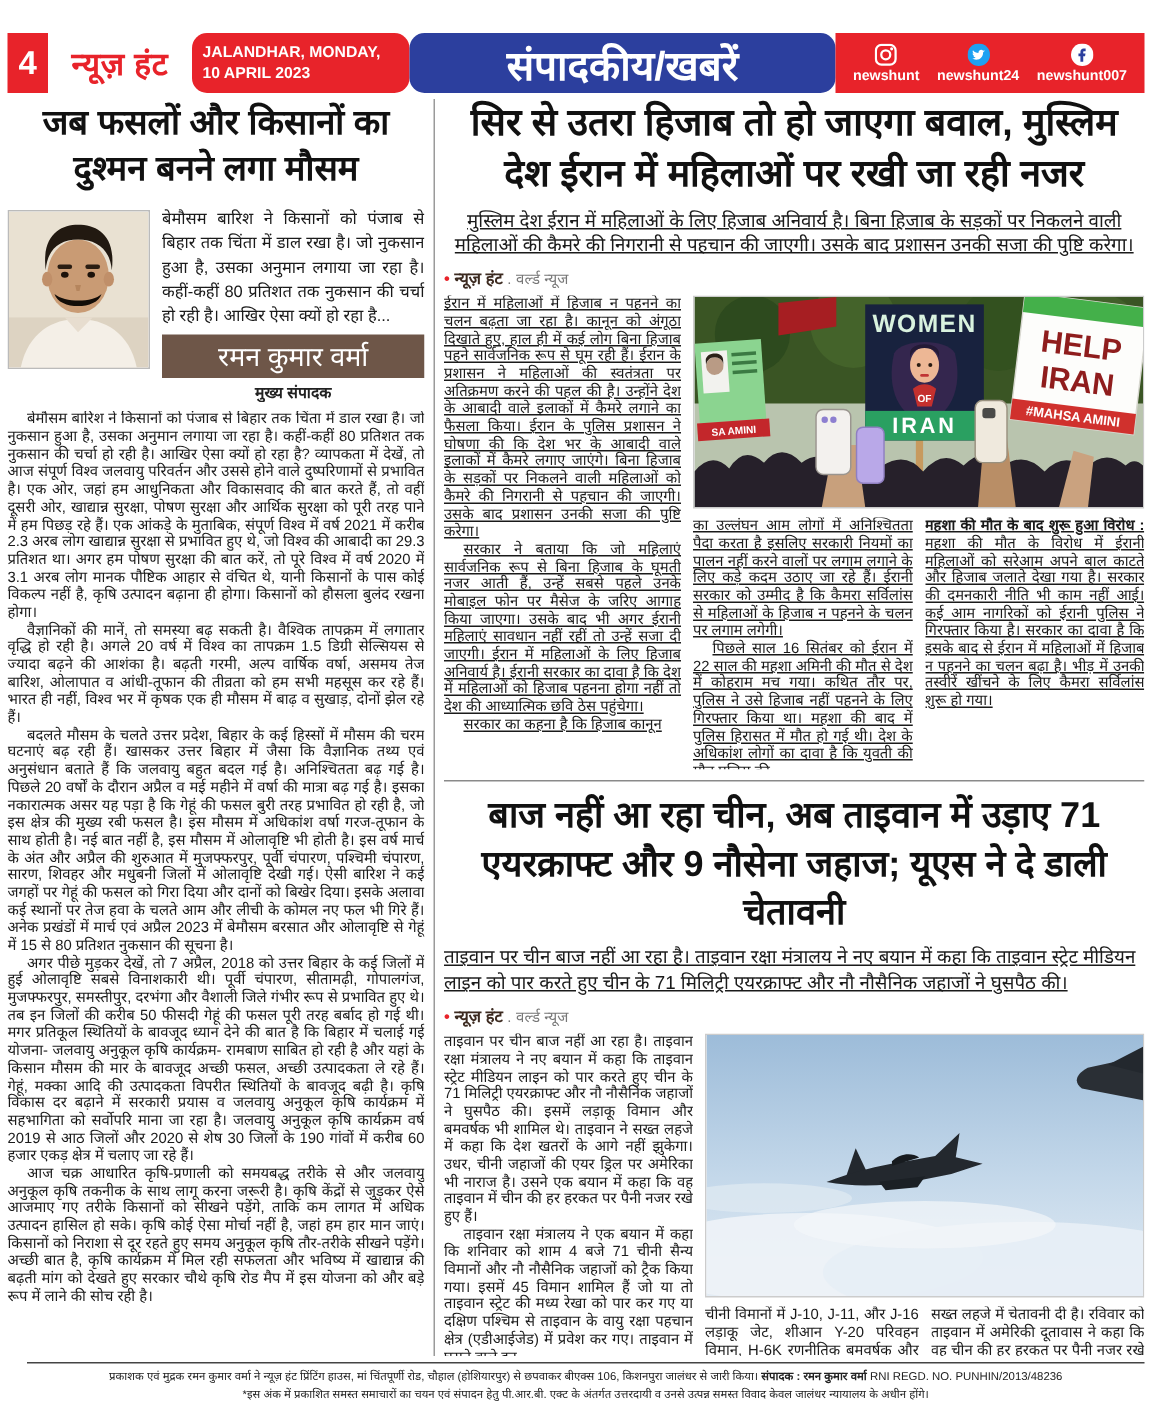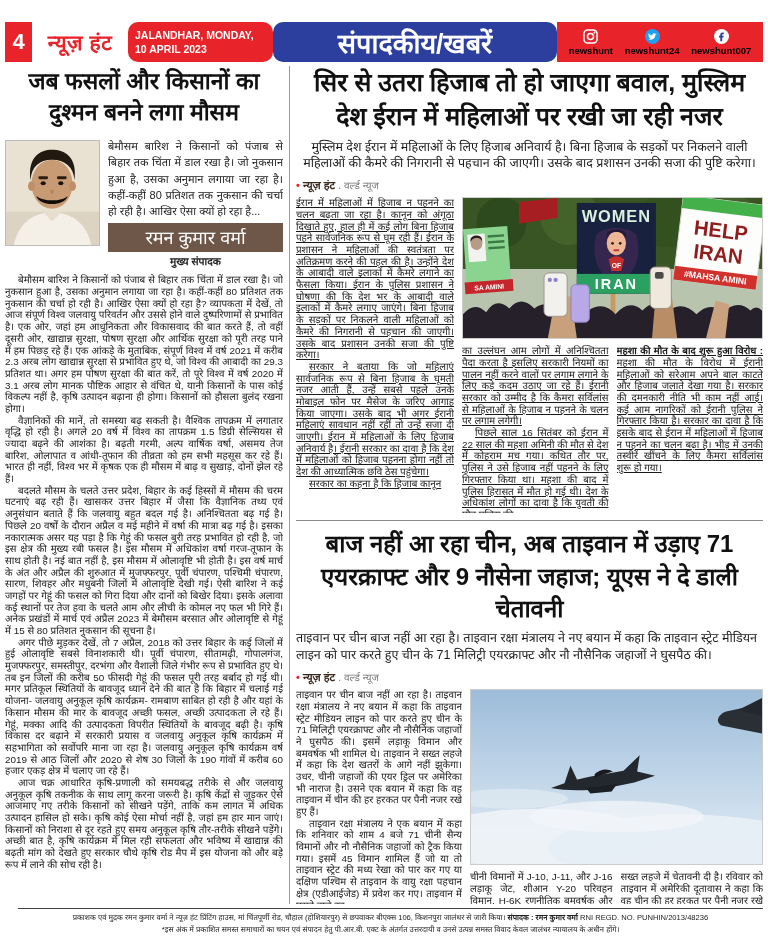--- a/index.html
+++ b/index.html
@@ -9,21 +9,21 @@
   .masthead{position:absolute;top:22px;left:5px;right:5px;height:40px;display:flex;}
   .mh-num{width:27px;background:var(--red);color:#fff;font-size:22px;font-weight:bold;
           display:flex;align-items:center;justify-content:center;}
   .mh-logo{width:96px;background:#fff;color:var(--red);font-weight:bold;font-size:21px;
            display:flex;align-items:center;justify-content:center;letter-spacing:.5px;}
   .mh-date{width:138px;background:var(--red);color:#fff;font-size:10.5px;font-weight:bold;
            display:flex;flex-direction:column;justify-content:center;padding-left:7px;line-height:1.35;border-radius:10px;}
   .mh-section{flex:1;background:var(--blue);color:#fff;font-size:27px;font-weight:bold;
               display:flex;align-items:center;justify-content:center;border-radius:10px;}
   .mh-social{width:206px;background:var(--red);display:flex;align-items:center;
-             justify-content:space-evenly;color:#000000;}
+             justify-content:space-evenly;color:#ffffff;}
   .soc{display:flex;flex-direction:column;align-items:center;gap:1px;font-size:9.5px;font-weight:bold;}
   .soc svg{display:block;}
   
   .main{position:absolute;top:66px;left:5px;right:5px;bottom:36px;display:flex;}
   .leftcol{width:278px;overflow:hidden;}
   .vrule{width:1px;background:#9a9a9a;margin:0 6px;}
   .rightcol{flex:1;overflow:hidden;}
   
   .ed-head{margin:0 0 8px;font-size:23px;line-height:1.35;font-weight:bold;text-align:center;color:#111;}
   .introrow{overflow:hidden;margin-bottom:6px;}
@@ -34,21 +34,21 @@
              font-size:18px;font-weight:normal;padding:2px 0 3px;}
   .authortitle{margin-left:103px;text-align:center;font-size:10.5px;font-weight:bold;padding-top:2px;color:#222;}
   .bt{font-size:9.9px;line-height:1.18;text-align:justify;}
   .bt p{margin:0;}
   .ind{text-indent:13px;}
   .ed-body{margin-top:6px;overflow:hidden;}
   
   .a-head{margin:0 0 5px;font-weight:bold;text-align:center;color:#111;}
   .a1 .a-head{font-size:25px;line-height:1.35;}
   .a2 .a-head{font-size:24px;line-height:1.35;}
-  .standfirst{margin:0 auto 5px;font-size:12.5px;line-height:1.35;}
+  .standfirst{margin:0 auto 5px;font-size:12.5px;line-height:1.35;text-decoration:underline;}
   .a1 .standfirst{text-align:center;width:97%;}
   .a2 .standfirst{text-align:left;}
   .byline{font-size:11px;margin:0 0 5px;}
   .byline .dot{color:var(--red);font-weight:bold;}
   .byline .src{font-weight:bold;color:#3c2a20;}
   .byline .sec{color:#777;font-size:10px;}
   .abody{display:flex;gap:8px;overflow:hidden;}
   .a1 .abody{height:316px;text-decoration:underline;}
   .a2 .abody{height:266px;}
   .a1 .c1{width:158px;flex:none;overflow:hidden;}

